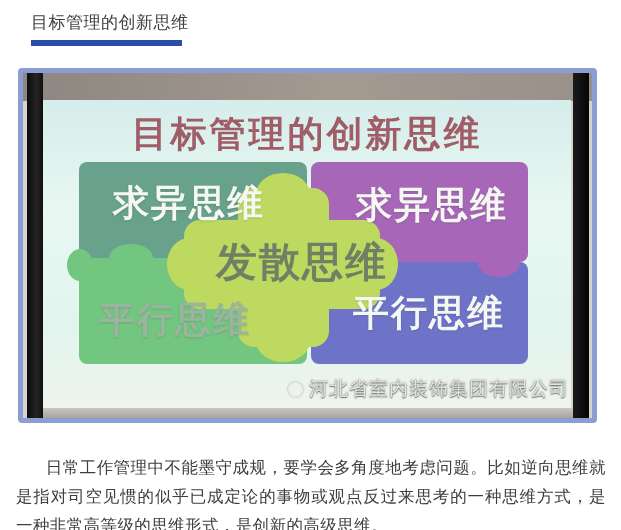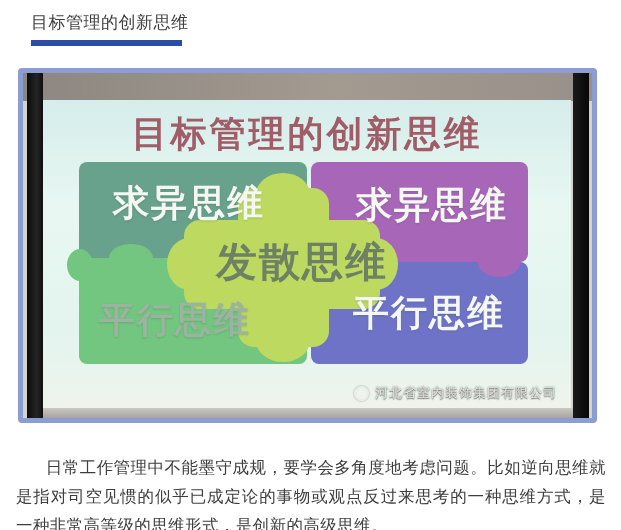--- a/index.html
+++ b/index.html
@@ -52,23 +52,23 @@
   .piece-bl { left:0;     top:96px;  width:228px; height:106px; }
   .piece-br { left:232px; top:100px; width:217px; height:102px; }
   .grid svg { position:absolute; left:0; top:0; width:449px; height:202px; overflow:visible; }
   .plabel {
     position:absolute; transform:translate(-50%,-50%);
     font-size:36px; font-weight:bold; letter-spacing:2px; white-space:nowrap;
     text-shadow:0 1px 2px rgba(40,60,50,0.18);
   }
   .plabel-center { font-size:41px; text-shadow:none; }
   .watermark {
-    position:absolute; right:14px; bottom:6px;
+    position:absolute; right:2px; bottom:6px;
     display:flex; align-items:center; gap:6px;
-    font-size:13px; letter-spacing:1px; color:#e4e4e0;
+    font-size:19px; letter-spacing:1px; color:#e4e4e0;
     text-shadow:0 0 2px rgba(70,70,70,0.85), 0 1px 1px rgba(60,60,60,0.6);
     white-space:nowrap;
   }
   .wm-logo {
     width:15px; height:15px; border-radius:50%;
     border:2px solid rgba(235,235,230,0.9); box-sizing:border-box;
     box-shadow:0 0 2px rgba(80,80,80,0.6); background:transparent;
   }
   
   .article-text {

